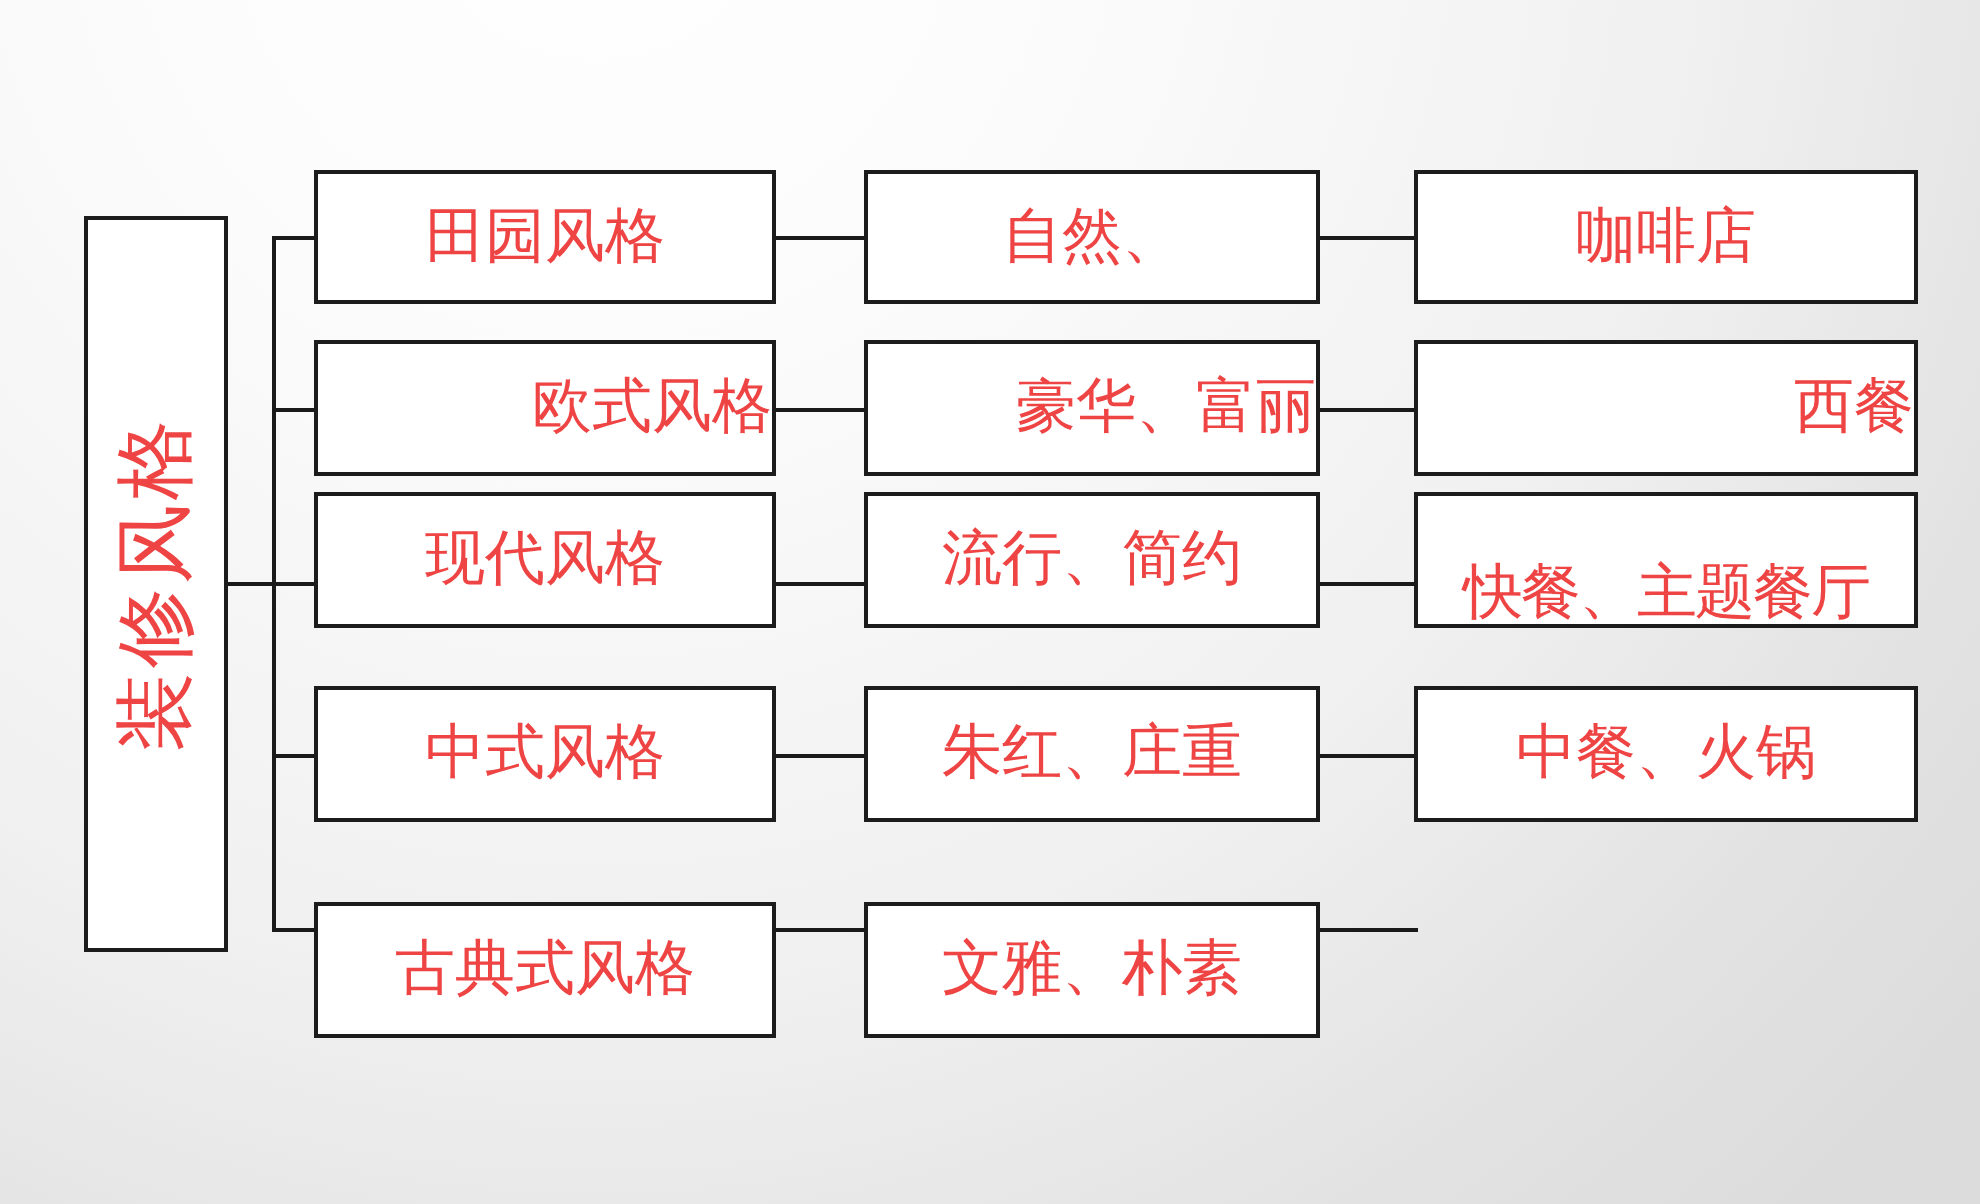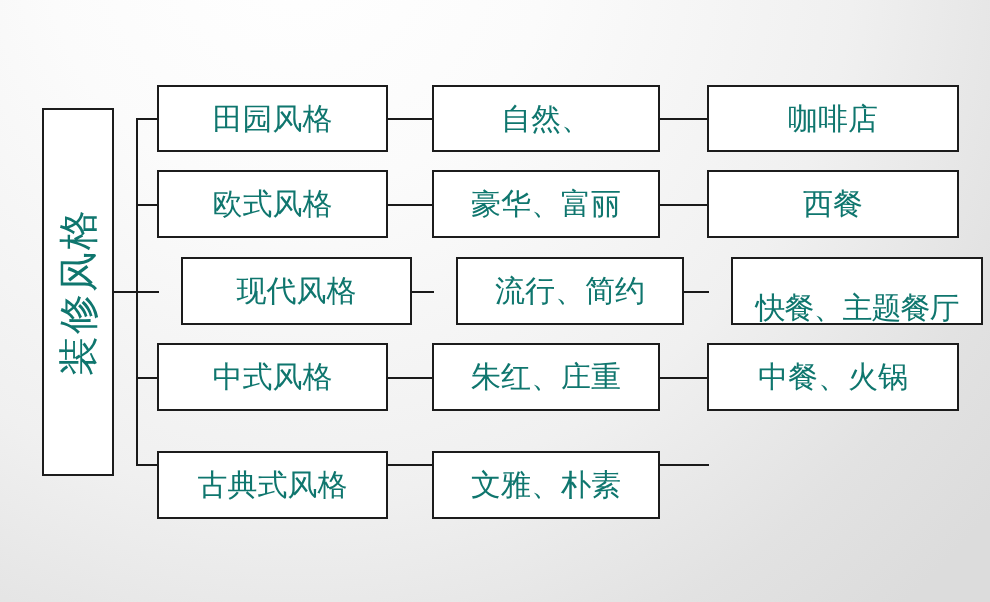--- a/index.html
+++ b/index.html
@@ -33,21 +33,21 @@
 
   
   .node {
     position: absolute;
     box-sizing: border-box;
     border: 2px solid #1c1c1c;
     background: #ffffff;
     display: flex;
     align-items: center;
     justify-content: center;
-    color: #0f766e;
+    color: #ef4444;
     white-space: nowrap;
   }
 
   .node .txt {
     display: block;
     line-height: 1;
   }
 
   
   #root-node {
@@ -66,22 +66,22 @@
   .level1 { left: 157px; width: 231px; font-size: 30px; }
   .level2 { left: 432px; width: 228px; font-size: 30px; }
   .level3 { left: 707px; width: 252px; font-size: 30px; }
 
   
   .level3 .txt { overflow: visible; }
   .node.overflow-text { overflow: visible; align-items: flex-end; }
   .node.overflow-text .txt { letter-spacing: -1px; }
 
   .r1 { top: 85px;  height: 67px; }
-  .r2 { top: 170px; height: 68px; }
-  .r3 { top: 257px; height: 68px; margin-left: 24px; }
+  .r2 { top: 170px; height: 68px; justify-content: flex-end; }
+  .r3 { top: 246px; height: 68px; }
   .r4 { top: 343px; height: 68px; }
   .r5 { top: 451px; height: 68px; }
 </style>
 </head>
 <body>
 
 <div id="canvas">
 
   <div class="line h" style="left:113px; top:291px; width:25px;"></div>
 

